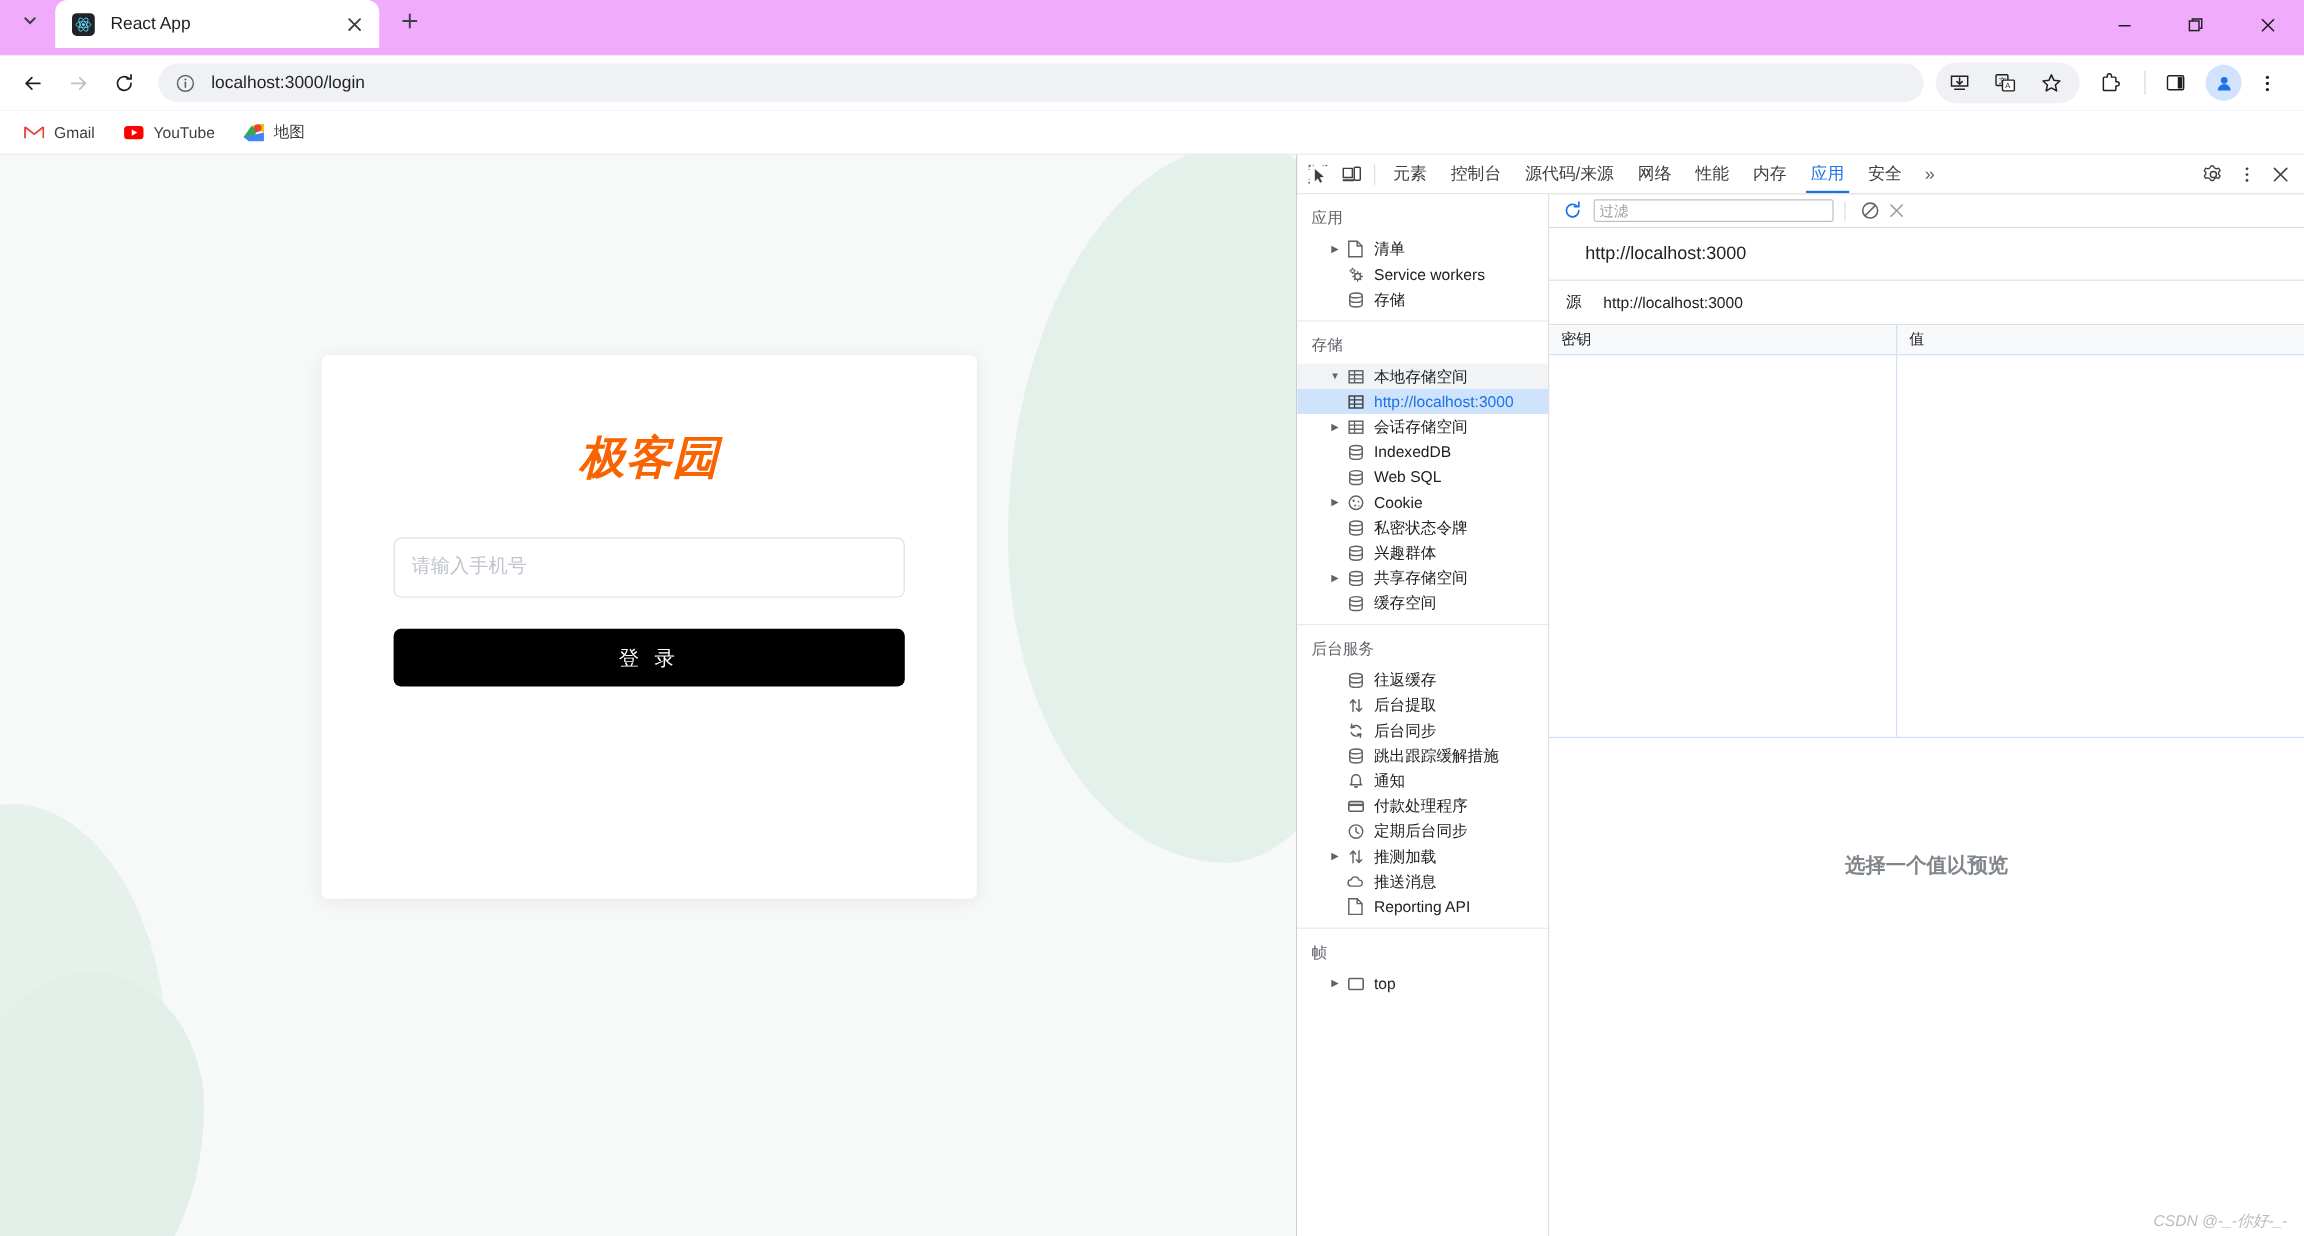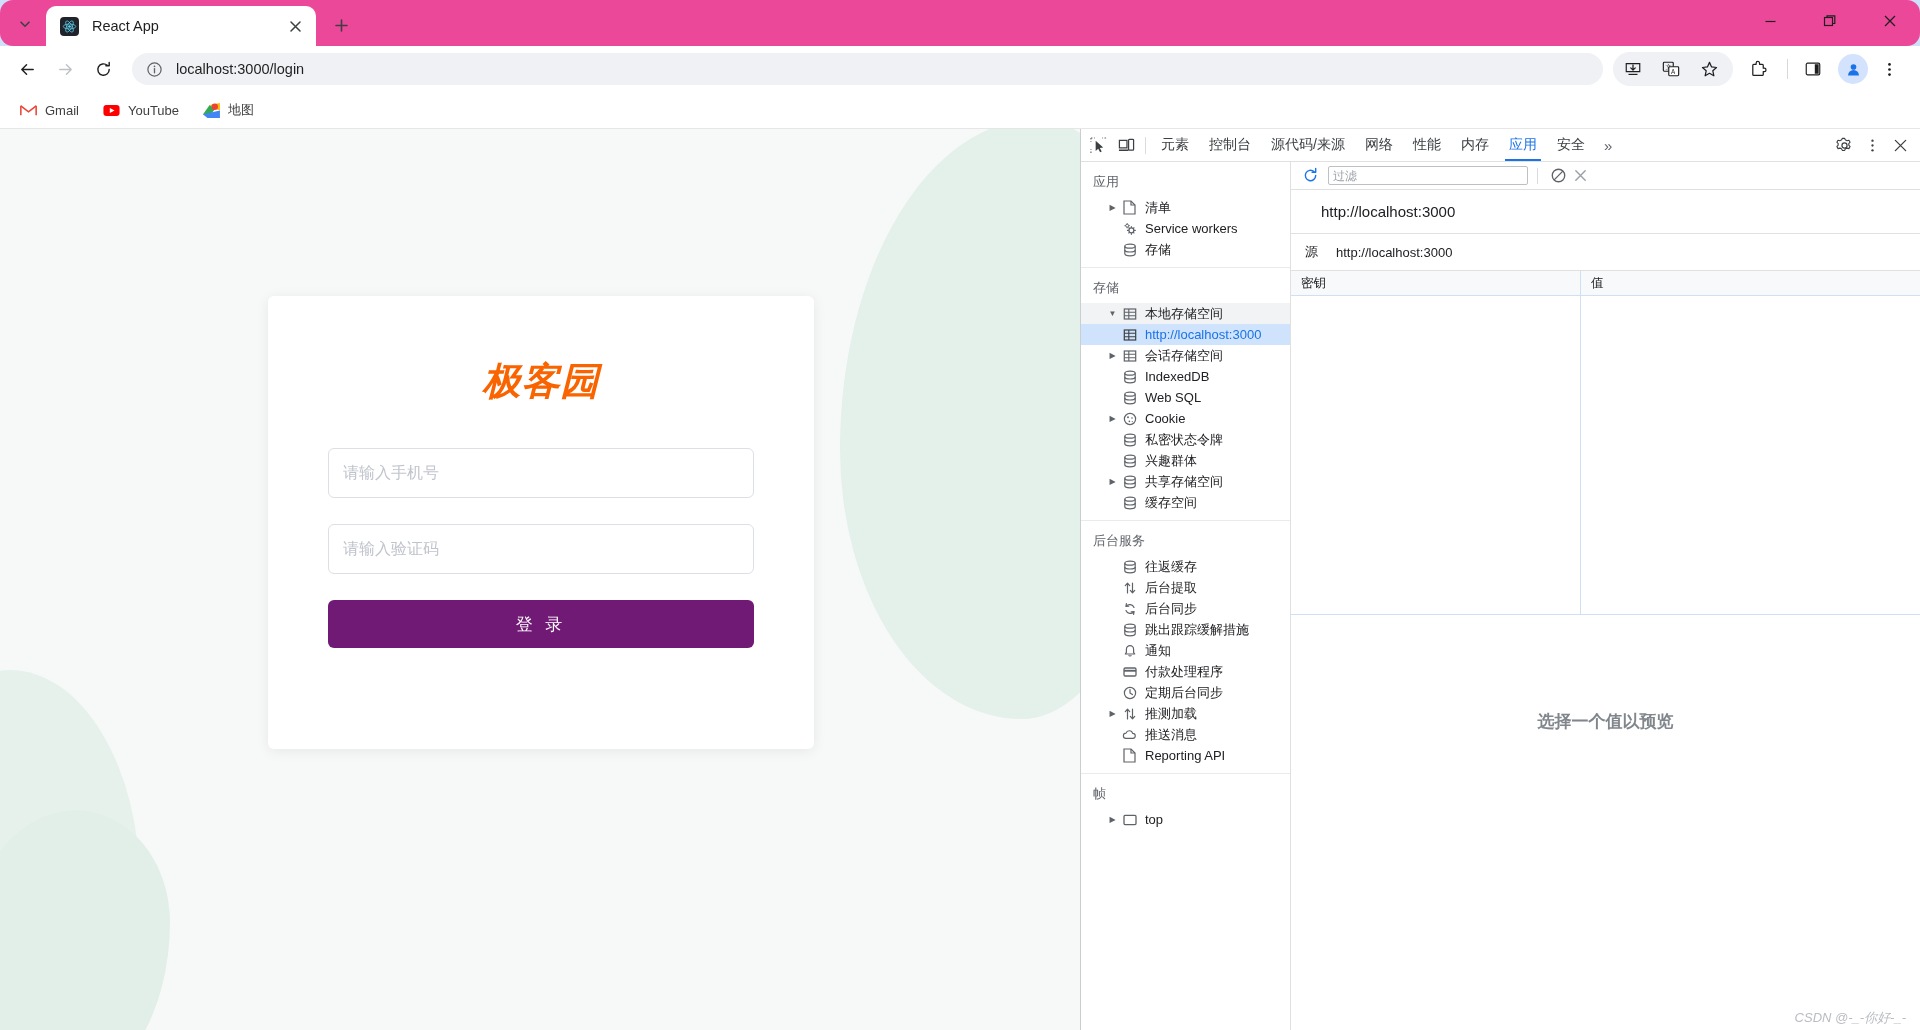--- a/index.html
+++ b/index.html
@@ -7,22 +7,22 @@
     width: 1920px; height: 1030px;
     overflow: hidden;
     font-family: "Liberation Sans", "DejaVu Sans", sans-serif;
     background: #cfe0fb;
   }
 
   
   .browser { width: 1920px; height: 1030px; position: relative; display: flex; flex-direction: column; }
 
   .tabstrip {
-    height: 46px; background: #ec4899; display: flex; align-items: flex-end;
-    position: relative; flex: 0 0 46px; border-radius: 13px;
+    height: 46px; background: #f0abfc; display: flex; align-items: flex-start;
+    position: relative; flex: 0 0 46px;
   }
   .tab-list-btn {
     width: 34px; height: 34px; margin: 0 4px 5px 8px;
     display: flex; align-items: center; justify-content: center;
     border-radius: 50%; cursor: pointer;
   }
   .tab-list-btn svg { display:block; }
   .tab {
     width: 270px; height: 40px; background: #ffffff;
     border-radius: 10px 10px 0 0; display: flex; align-items: center;
@@ -124,21 +124,21 @@
   }
   .field {
     width: 100%; height: 50px; border: 1px solid #dcdfe6; border-radius: 6px;
     font-size: 16px; color: #333; padding: 0 14px; outline: none;
     display: block; margin-bottom: 26px; background: #fff;
     font-family: "Liberation Sans", sans-serif;
   }
   .field::placeholder { color: #c0c4cc; }
   .login-btn {
     width: 100%; height: 48px; border: none; border-radius: 6px;
-    background: #701a75; color: #ffffff; font-size: 17px; letter-spacing: 4px;
+    background: #000000; color: #ffffff; font-size: 17px; letter-spacing: 4px;
     cursor: pointer; font-family: "Liberation Sans", sans-serif;
   }
 
   
   .devtools {
     flex: 1; background: #ffffff; display: flex; flex-direction: column;
     border-left: 1px solid #cacdd1; min-width: 0; position: relative;
     font-family: "Liberation Sans", sans-serif;
   }
   .dt-topbar {
@@ -411,21 +411,20 @@
   <div class="content">
 
     <div class="viewport">
       <div class="blob blob-tr"></div>
       <div class="blob blob-bl"></div>
       <div class="blob blob-bl2"></div>
 
       <div class="login-card">
         <div class="brand">极客园</div>
         <input class="field" type="text" placeholder="请输入手机号" style="">
-        <input class="field" type="text" placeholder="请输入验证码" style="">
         <button class="login-btn">登 录</button>
       </div>
     </div>
 
     <div class="devtools">
 
       <div class="dt-topbar">
         <div class="dt-icon-btn">
           <svg width="17" height="17" viewBox="0 0 18 18">
             <path d="M1 1 h4 M1 1 v4 M17 1 h-4 M1 17 v-4" stroke="#5f6368" stroke-width="1.2" fill="none" stroke-dasharray="1.6 1.6"></path>

